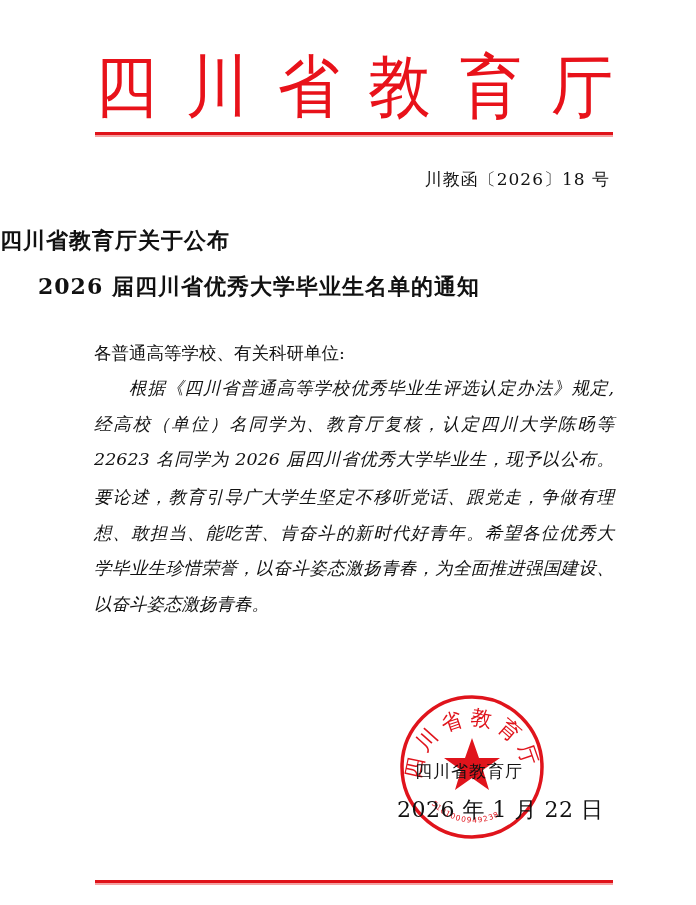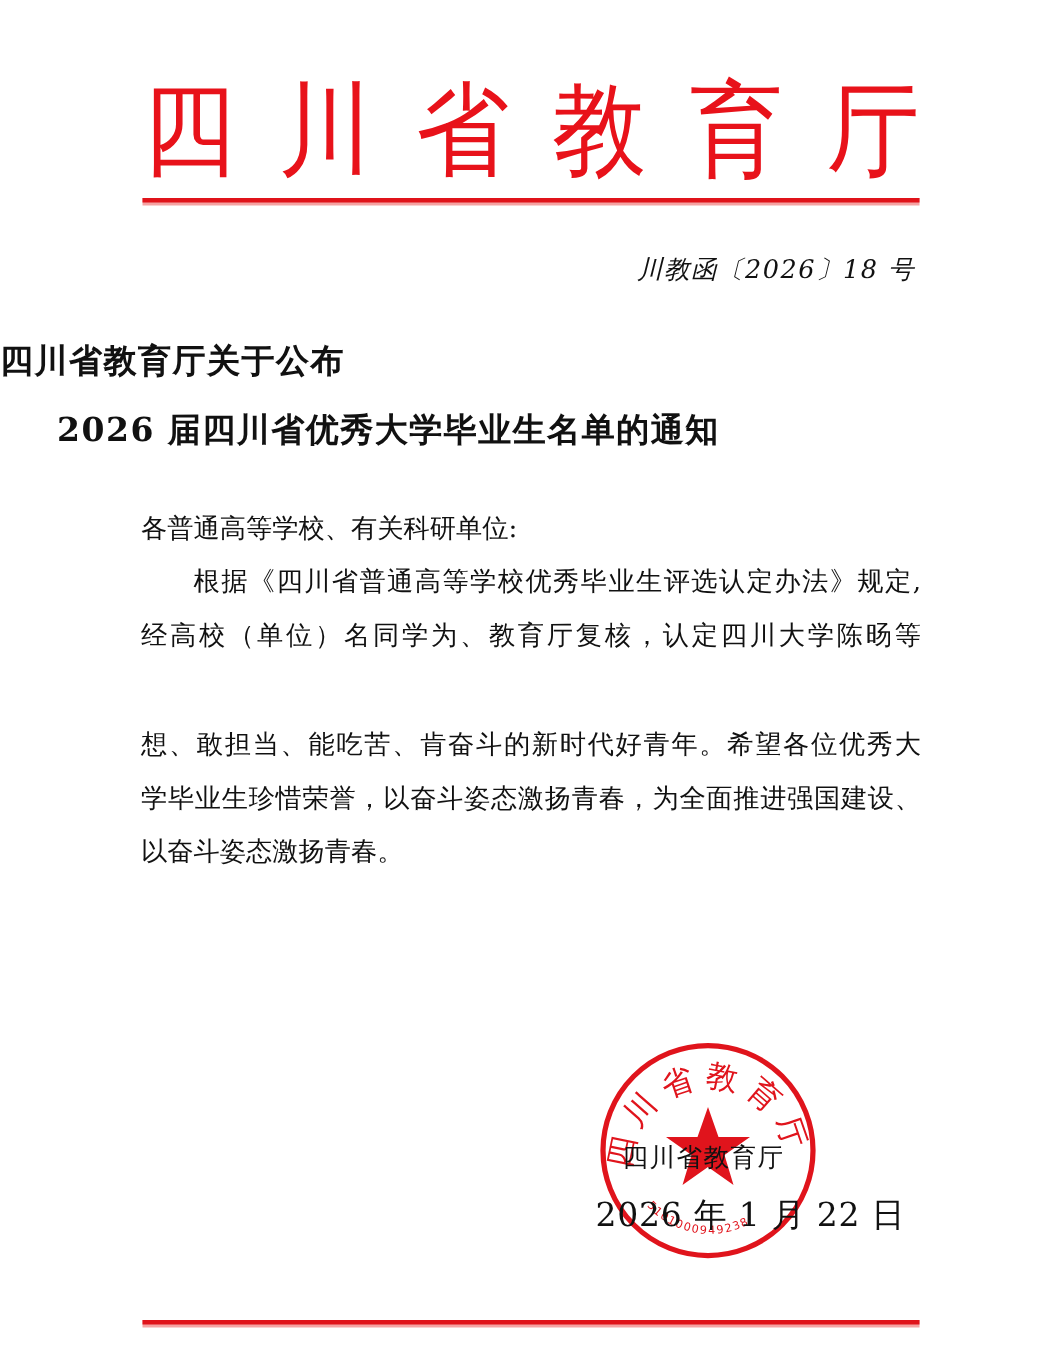--- a/index.html
+++ b/index.html
@@ -8,31 +8,31 @@
     .masthead { position: absolute; left: 95px; top: 52px; width: 518px; height: 70px;
                 display: flex; justify-content: space-between; align-items: center; }
     .masthead span { color: #e8121a; font-size: 62px; line-height: 70px;
                      font-family: "DejaVu Serif", "Liberation Serif", serif; font-weight: normal;
                      transform: scaleY(1.1); }
     .rule { position: absolute; left: 95px; width: 518px; height: 5px;
             border-top: 3px solid #e0131a; box-sizing: border-box;
             background: #f5a3a3; }
     .rule.top { top: 132px; }
     .rule.bottom { top: 880px; }
-    .docno { position: absolute; right: 86px; top: 168px; font-size: 17px; letter-spacing: 1px; font-style: italic; }
+    .docno { position: absolute; right: 86px; top: 168px; font-size: 17px; letter-spacing: 1px; }
     .title { position: absolute; left: 0; width: 696px; text-align: left;
              font-size: 22px; font-weight: bold; letter-spacing: 1px; }
     .title.l1 { top: 226px; }
     .title.l2 { top: 272px; padding-left: 38px; }
     .para { position: absolute; left: 94px; width: 520px; font-size: 17.5px;
             line-height: 35.5px; text-align: justify; }
     .salutation { top: 336px; }
     .p1 { top: 371px; }
     .p2 { top: 480px; }
-    .line { display: block; white-space: nowrap; text-align-last: justify; }
+    .line { display: block; white-space: nowrap; text-align-last: justify; font-style: italic; }
     .line.last { text-align-last: left; }
     .indent { padding-left: 35px; }
     .seal { position: absolute; left: 396px; top: 692px; width: 152px; height: 150px; }
     .sign { position: absolute; left: 415px; top: 760px; font-size: 17px; letter-spacing: 1px; }
     .date { position: absolute; left: 397px; top: 795px; font-size: 22px; letter-spacing: 0.5px; }
   </style>
 </head>
 <body>
 
 <div class="masthead">
@@ -49,23 +49,25 @@
 <div class="docno">川教函〔2026〕18 号</div>
 
 <div class="title l1">四川省教育厅关于公布</div>
 <div class="title l2">2026 届四川省优秀大学毕业生名单的通知</div>
 
 <div class="para salutation">各普通高等学校、有关科研单位:</div>
 
 <div class="para p1">
   <span class="line indent">根据《四川省普通高等学校优秀毕业生评选认定办法》规定,</span>
   <span class="line">经高校（单位）名同学为、教育厅复核，认定四川大学陈旸等</span>
+  <span class="line">22623 名同学为 2026 届四川省优秀大学毕业生，现予以公布。</span>
 </div>
 
 <div class="para p2">
+  <span class="line">要论述，教育引导广大学生坚定不移听党话、跟党走，争做有理</span>
   <span class="line">想、敢担当、能吃苦、肯奋斗的新时代好青年。希望各位优秀大</span>
   <span class="line">学毕业生珍惜荣誉，以奋斗姿态激扬青春，为全面推进强国建设、</span>
   <span class="line last">以奋斗姿态激扬青春。</span>
 </div>
 
 <svg class="seal" viewBox="0 0 152 150" xmlns="http://www.w3.org/2000/svg">
   <defs>
     <path id="sealArc" d="M 26 95 A 52 52 0 1 1 128 95"></path>
     <path id="codeArc" d="M 30 105 A 56 56 0 0 0 122 108"></path>
   </defs>

